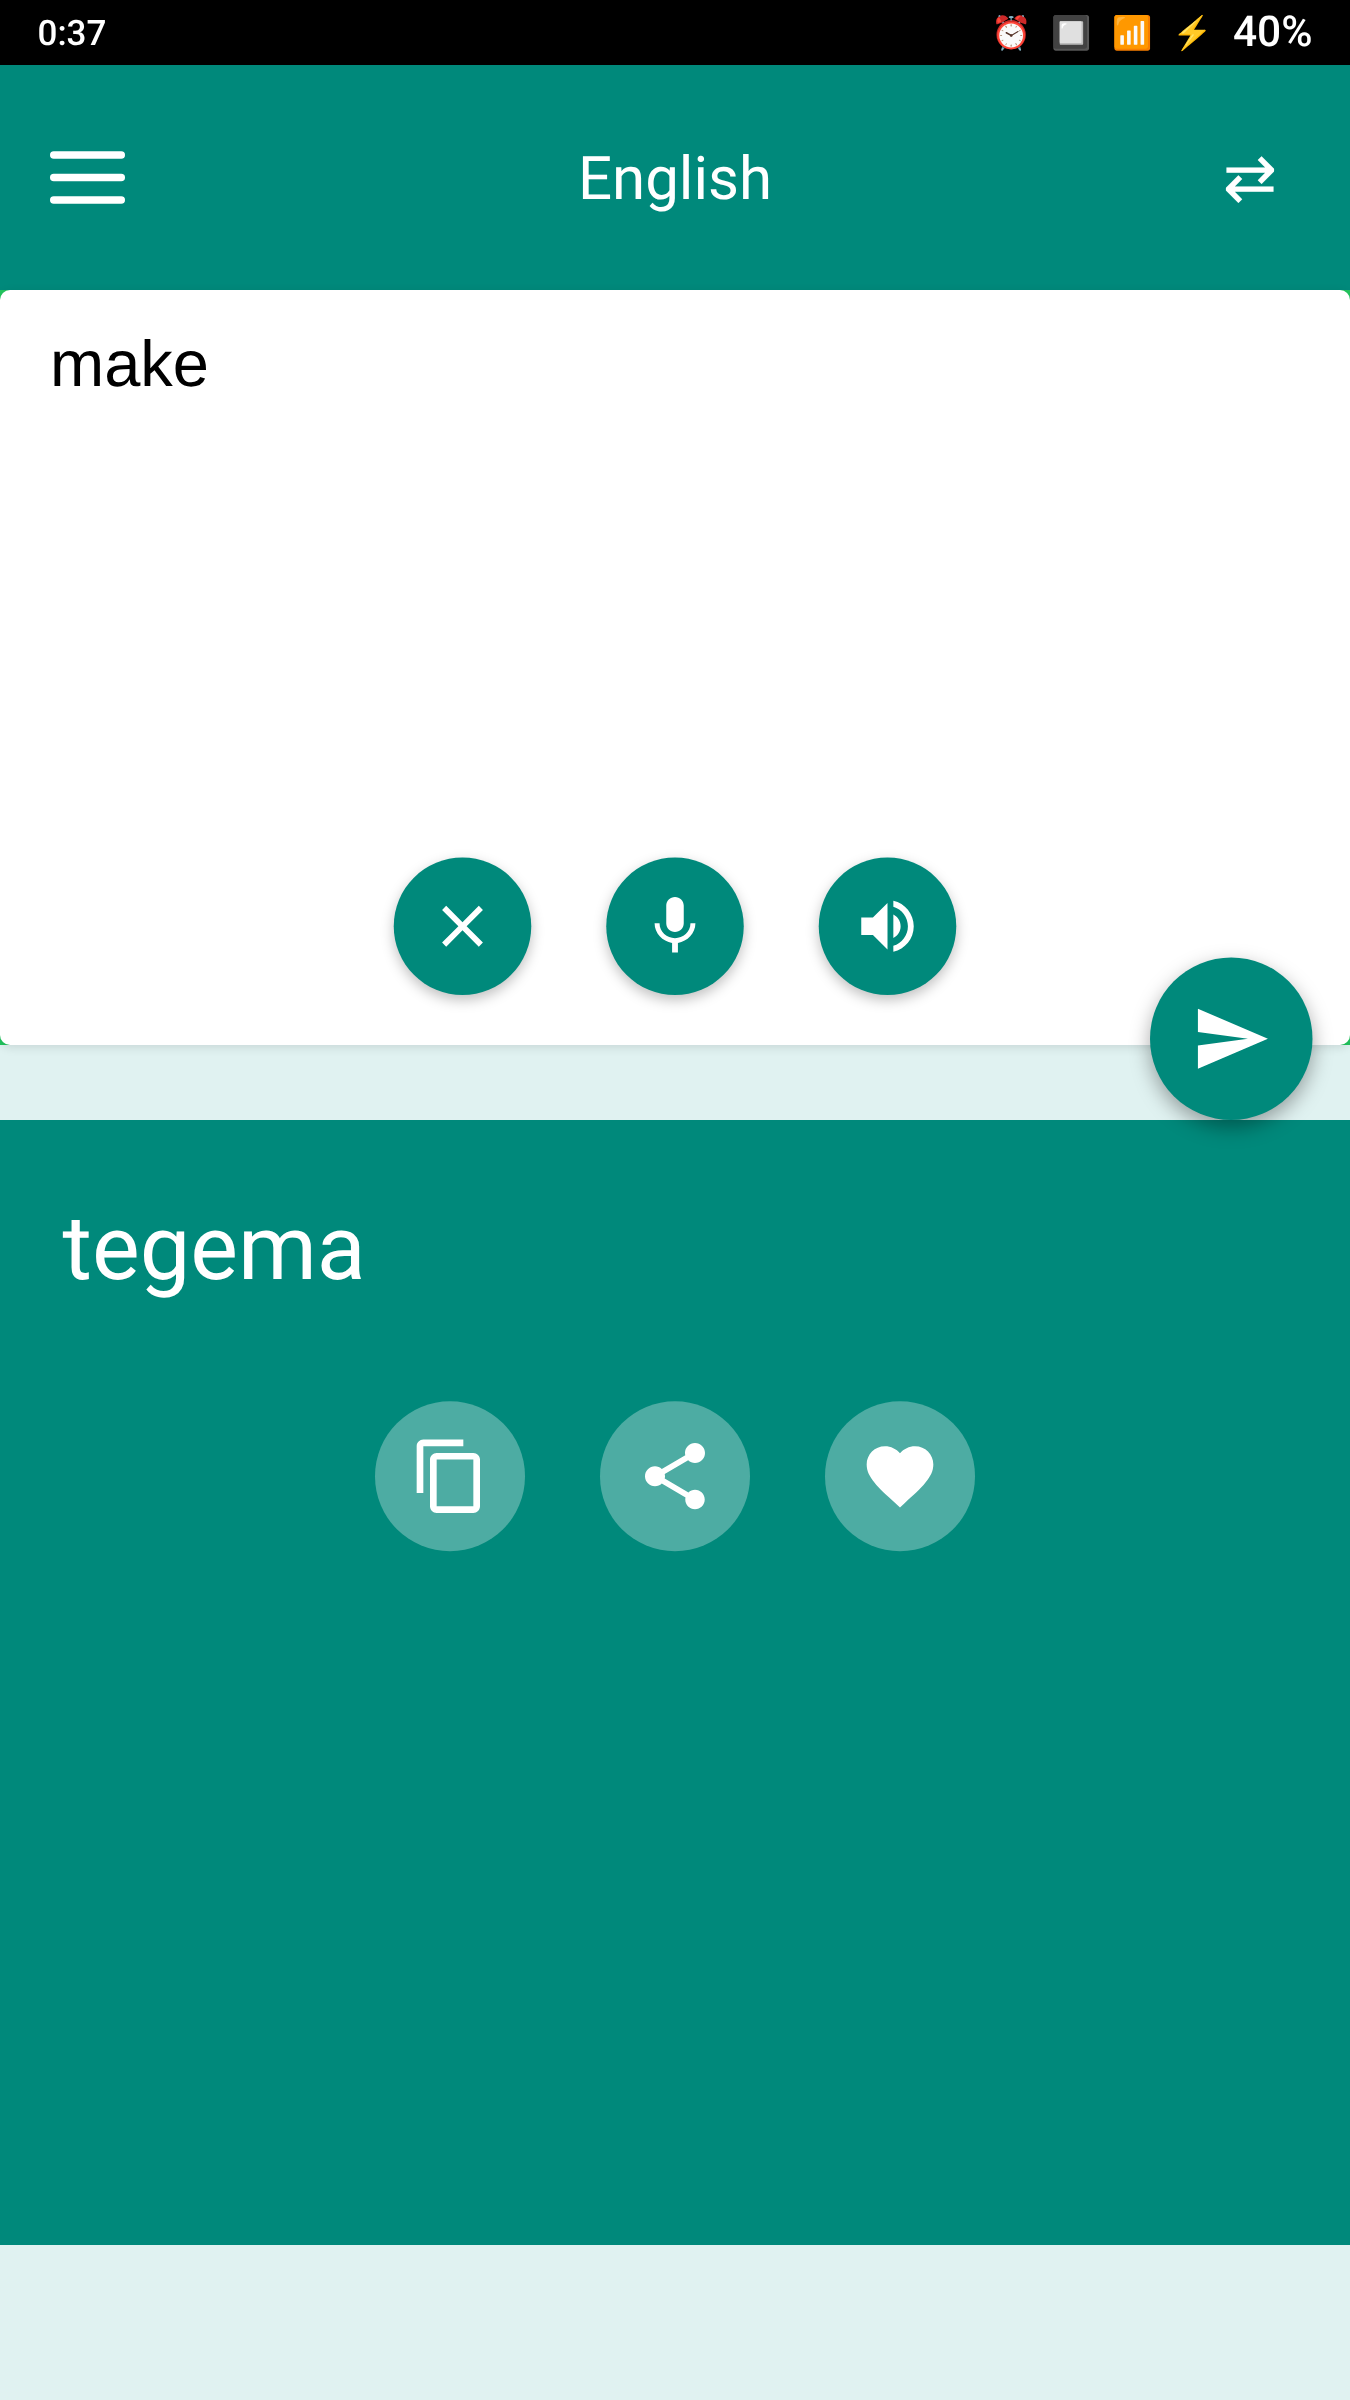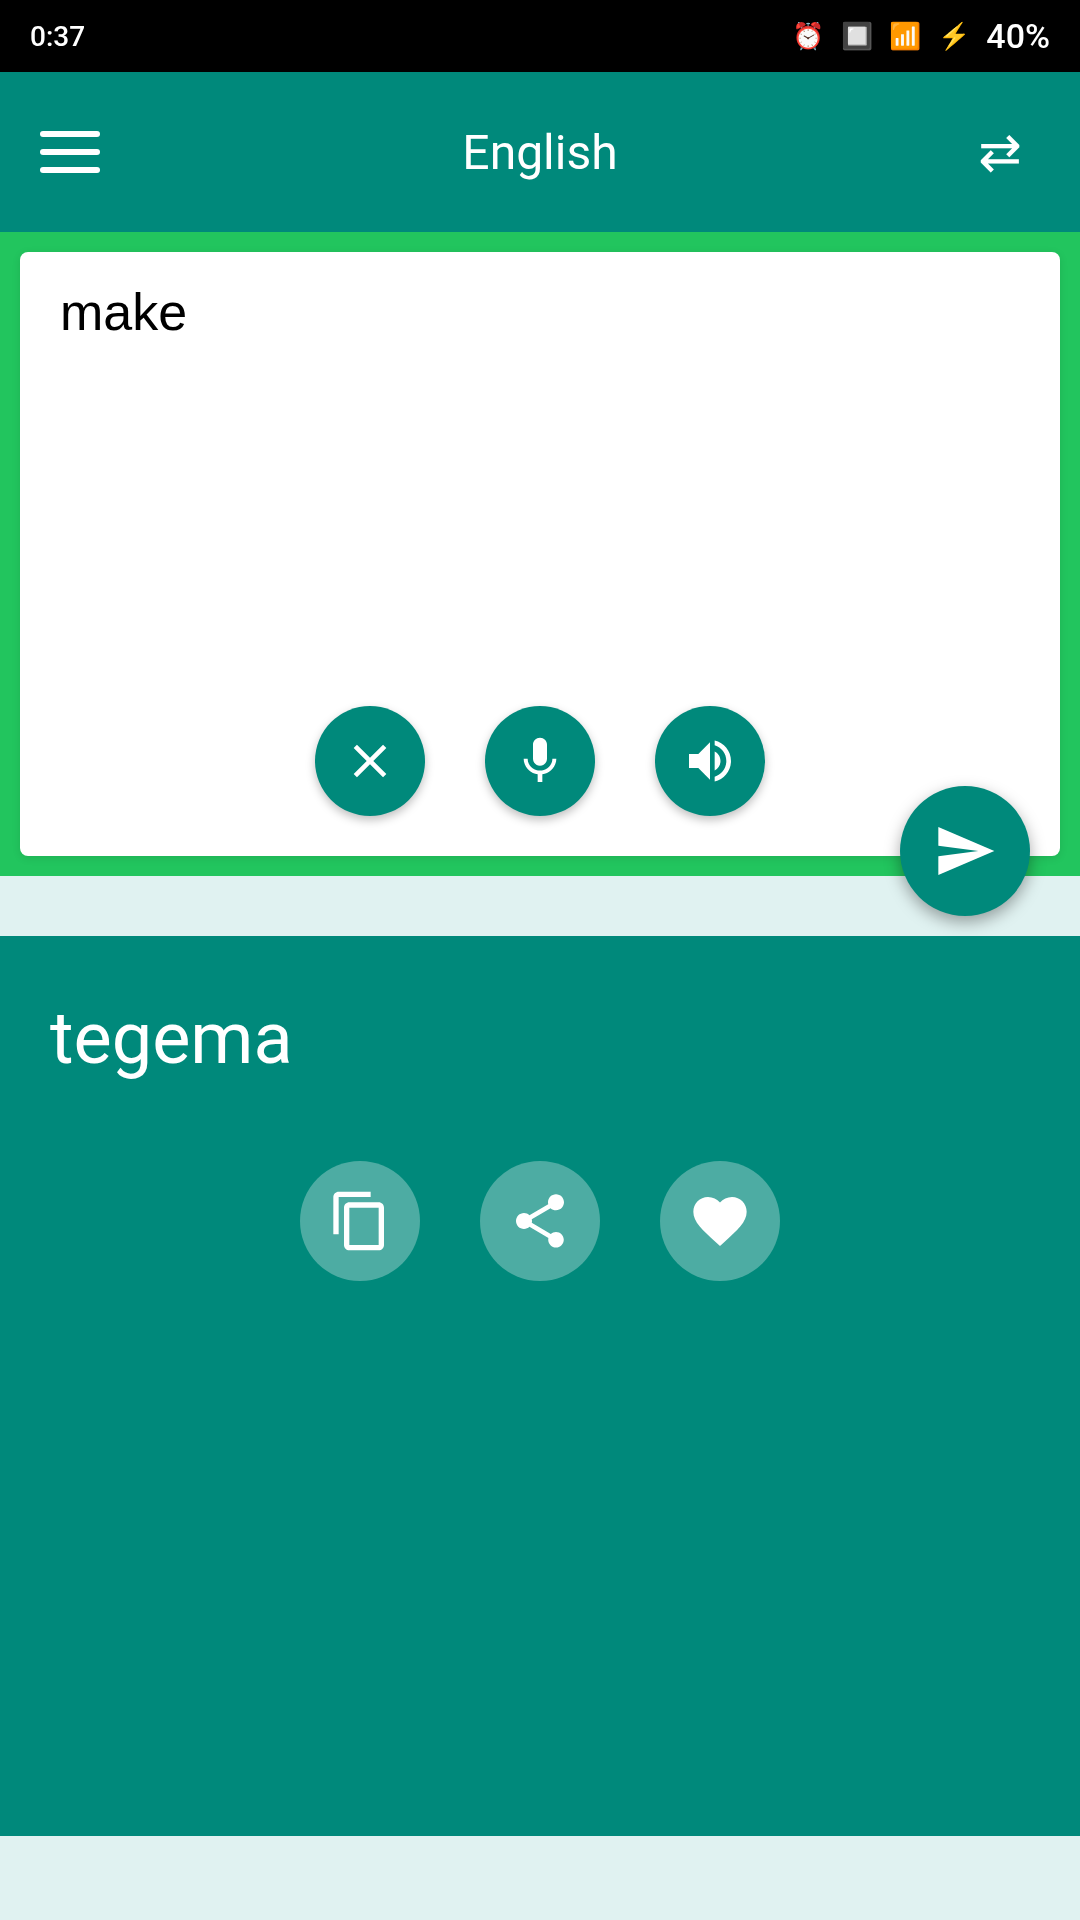--- a/index.html
+++ b/index.html
@@ -10,41 +10,41 @@
       min-height: 1920px;
       font-family: 'Roboto', Arial, sans-serif;
       background: #e0f2f1;
       overflow-x: hidden;
     }
 
     
     .status-bar {
       background: #000;
       color: #fff;
-      height: 72px;
+      height: 52px;
       display: flex;
       align-items: center;
       justify-content: space-between;
       padding: 0 30px;
       font-size: 28px;
       font-weight: 500;
     }
     .status-bar-right {
       display: flex;
       align-items: center;
       gap: 16px;
     }
     .status-icon {
       font-size: 26px;
     }
 
     
     .toolbar {
       background: #00897b;
-      height: 160px;
+      height: 180px;
       display: flex;
       align-items: center;
       justify-content: space-between;
       padding: 0 40px;
     }
     .toolbar-menu {
       width: 80px;
       cursor: pointer;
     }
     .menu-icon-lines {
@@ -74,21 +74,20 @@
       cursor: pointer;
     }
     .swap-icon {
       color: #fff;
       font-size: 52px;
     }
 
     
     .input-section {
       background: #22c55e;
-      padding: 20px;
     }
     .input-card {
       background: #fff;
       border-radius: 8px;
       padding: 30px 40px 40px;
       min-height: 600px;
       position: relative;
       box-shadow: 0 2px 8px rgba(0,0,0,0.1);
     }
     .input-field {

